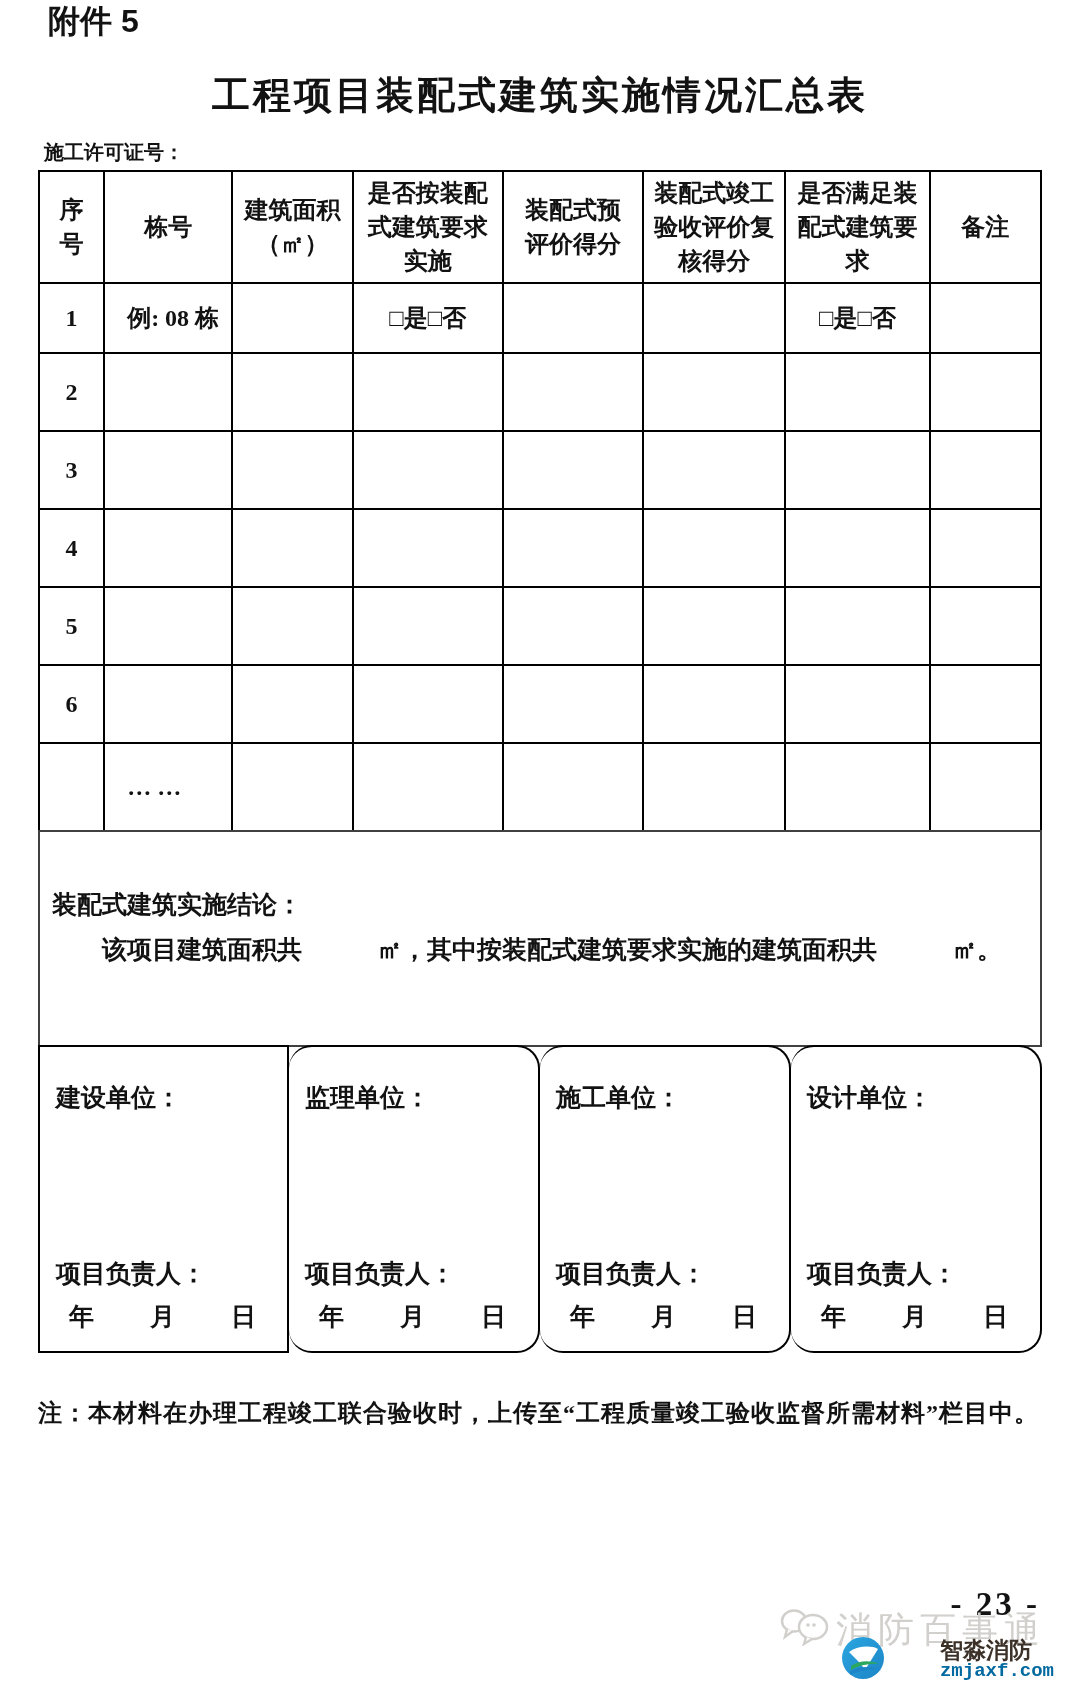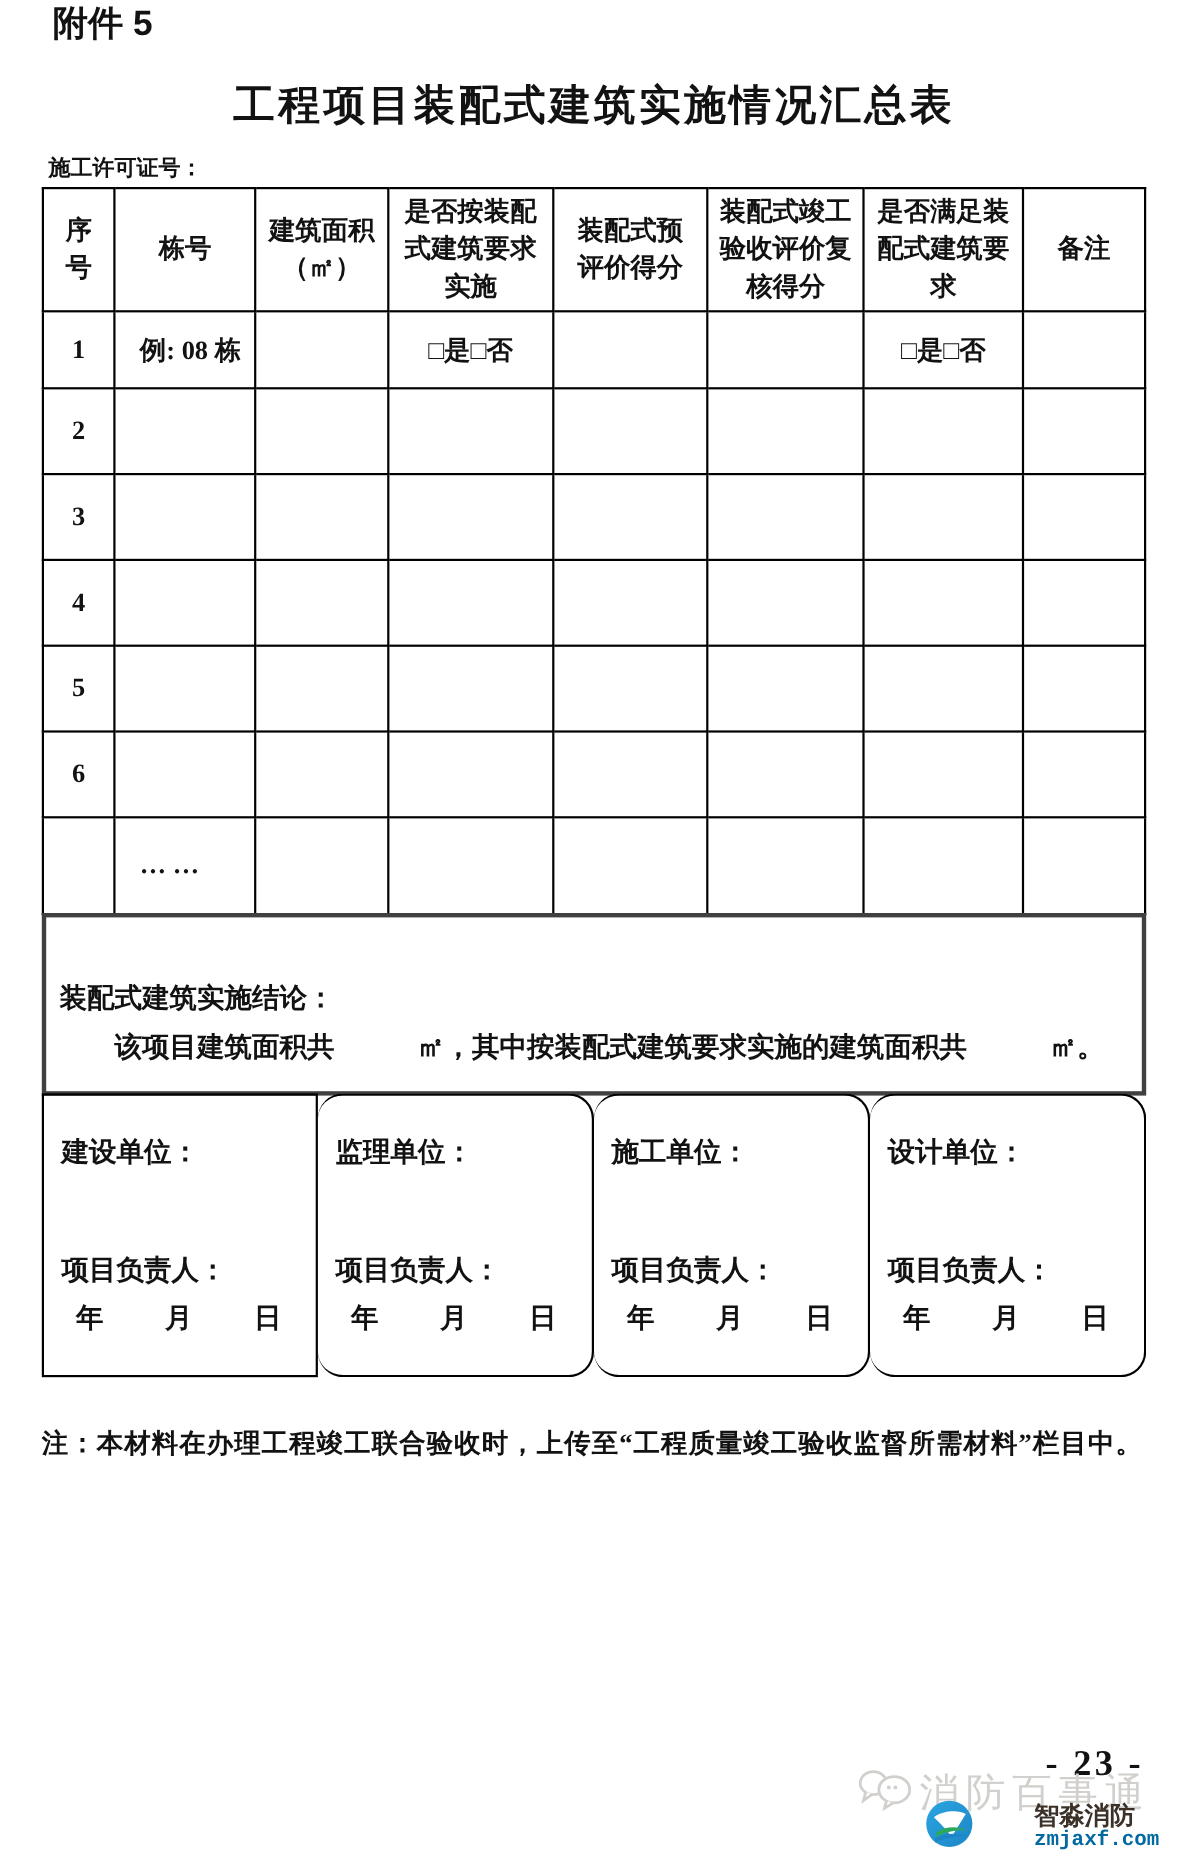--- a/index.html
+++ b/index.html
@@ -66,44 +66,44 @@
     text-align: left;
     padding-left: 22px;
   }
   tr.header-row { height: 112px; }
   tr.row-example { height: 70px; }
   tr.row-blank { height: 78px; }
   tr.row-dots { height: 88px; }
 
   .conclusion-box {
     margin-top: -2px;
-    border: 4px solid #404040;
-    height: 166px;
+    border: 2px solid #404040;
+    height: 217px;
     padding: 56px 14px 0 12px;
   }
   .conclusion-title {
     font-size: 25px;
     font-weight: bold;
   }
   .conclusion-body {
     font-size: 25px;
     font-weight: bold;
     text-indent: 2em;
     margin-top: 12px;
   }
 
   .units-box {
     margin-top: -2px;
     display: grid;
     grid-template-columns: repeat(4, 1fr);
   }
   .unit-cell {
     border: 2px solid #000;
-    height: 258px;
-    padding: 34px 16px 36px 16px;
+    height: 308px;
+    padding: 34px 16px 18px 16px;
     display: flex;
     flex-direction: column;
     justify-content: space-between;
   }
   .unit-cell + .unit-cell { border-left: none; border-radius: 23px; }
   .unit-name, .unit-manager {
     font-size: 25px;
     font-weight: bold;
   }
   .unit-date {

